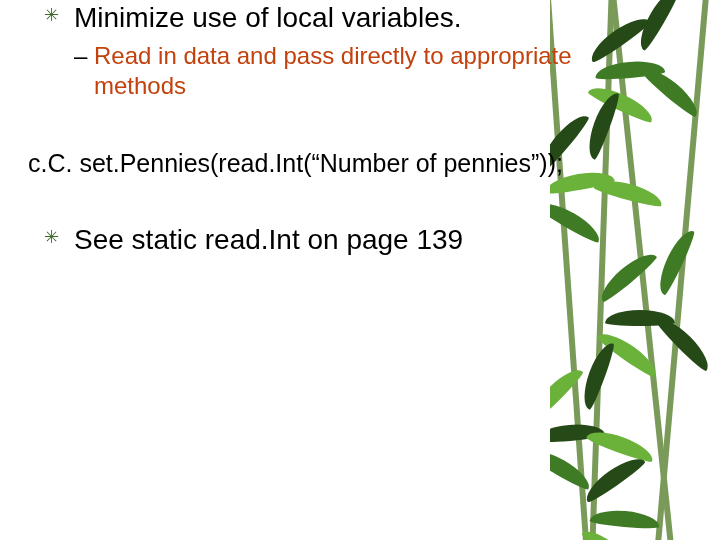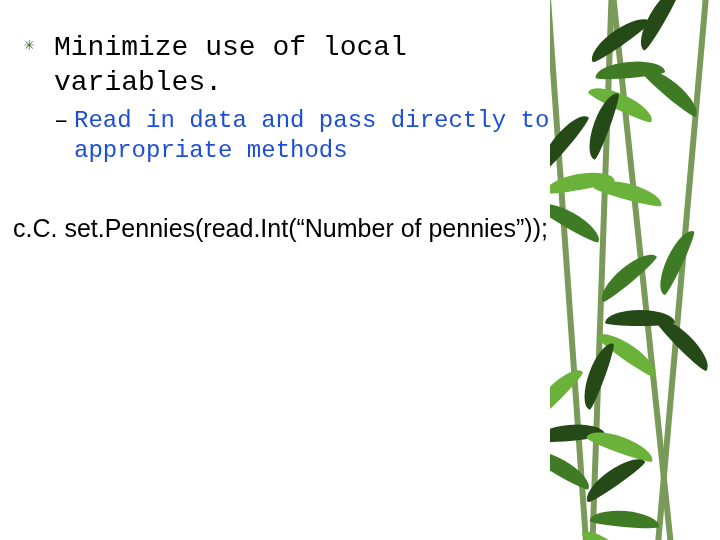--- a/index.html
+++ b/index.html
@@ -55,24 +55,22 @@
     font-family: Impact, "Arial Black", sans-serif;
     font-weight: 700;
     font-size: 50px;
     color: #111;
     text-align: center;
     letter-spacing: 1px;
     padding-top: 34px;
   }
   ul.main {
     list-style: none;
-    margin-top: 30px;
-    padding-left: 24px;
+    padding-left: 44px;
     padding-right: 140px;
-    font-family: Liberation Mono, monospace;
   }
   ul.main > li {
     position: relative;
     font-size: 28px;
     color: #000;
     line-height: 1.25;
     padding-left: 30px;
     margin-bottom: 4px;
   }
   ul.main > li::before {
@@ -83,35 +81,35 @@
     font-size: 18px;
     color: #3a6a25;
   }
   ul.sub {
     list-style: none;
     margin-top: 6px;
   }
   ul.sub > li {
     position: relative;
     font-size: 24px;
-    color: #1d4ed8;
+    color: #c2410c;
     line-height: 1.25;
     padding-left: 20px;
   }
   ul.sub > li::before {
     content: "–";
     position: absolute;
     left: 0;
     top: 0;
     color: #000;
   }
   .codeline {
     font-size: 25px;
     color: #000;
-    padding-left: 13px;
+    padding-left: 28px;
     padding-right: 140px;
     margin-top: 48px;
     margin-bottom: 44px;
   }
   .bottom-list {
     margin-top: 0;
   }
 </style>
 </head>
 <body>
@@ -165,14 +163,17 @@
         <li>
           <span>Read in data and pass directly to appropriate methods</span>
         </li>
       </ul>
     </li>
   </ul>
 
   <div class="codeline">c.C. set.Pennies(read.Int(“Number of pennies”));</div>
 
   <ul class="main bottom-list">
+    <li>
+      <span>See static read.Int on page 139</span>
+    </li>
   </ul>
 </div>
 
 </body></html>

